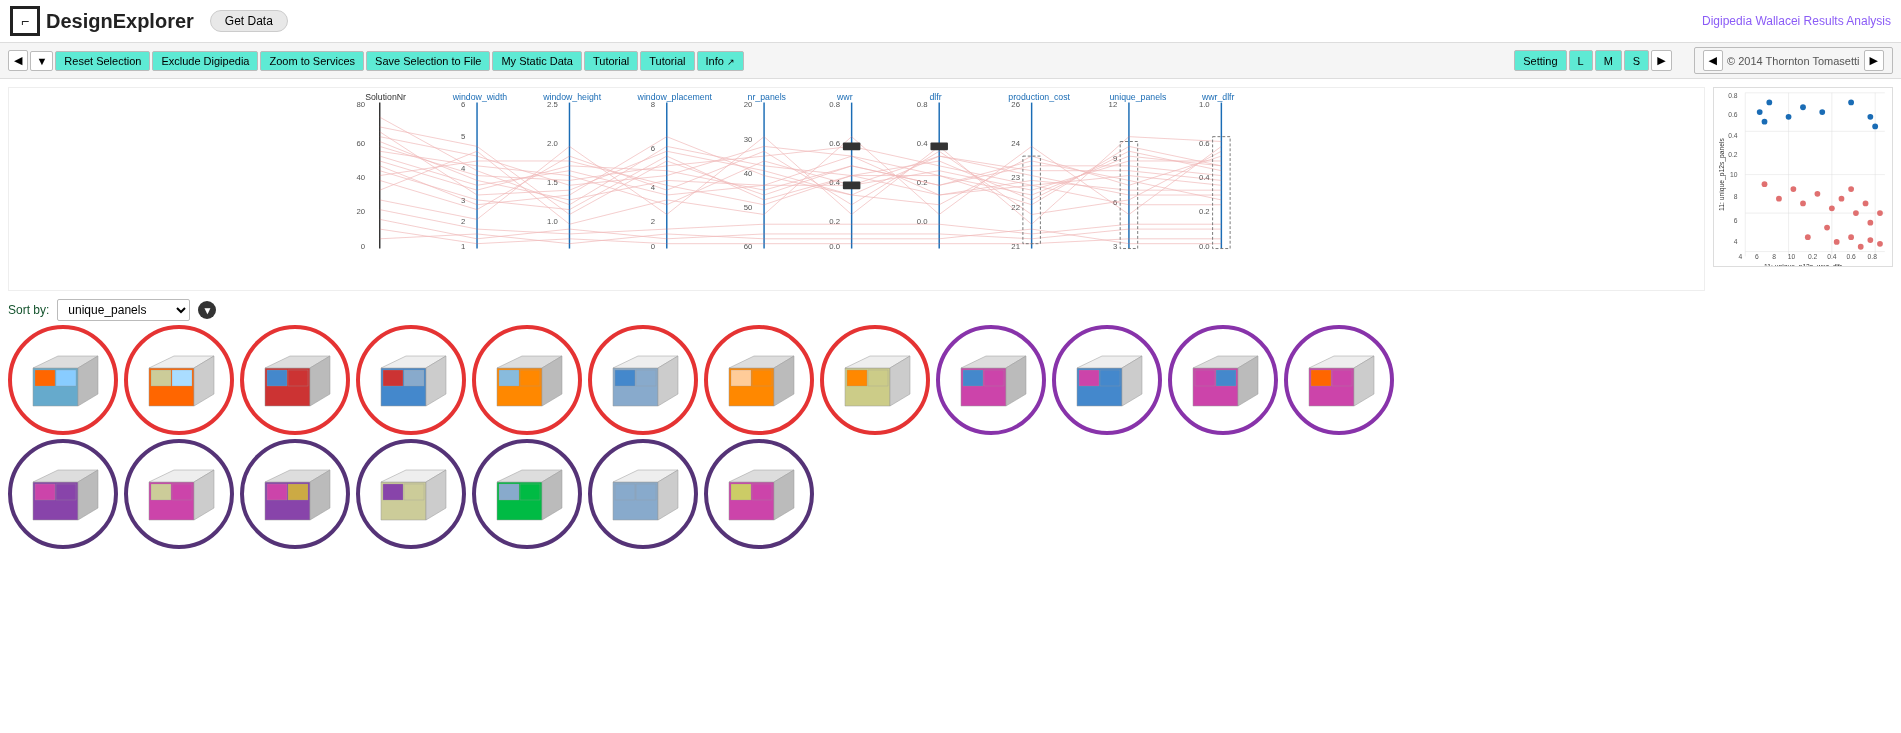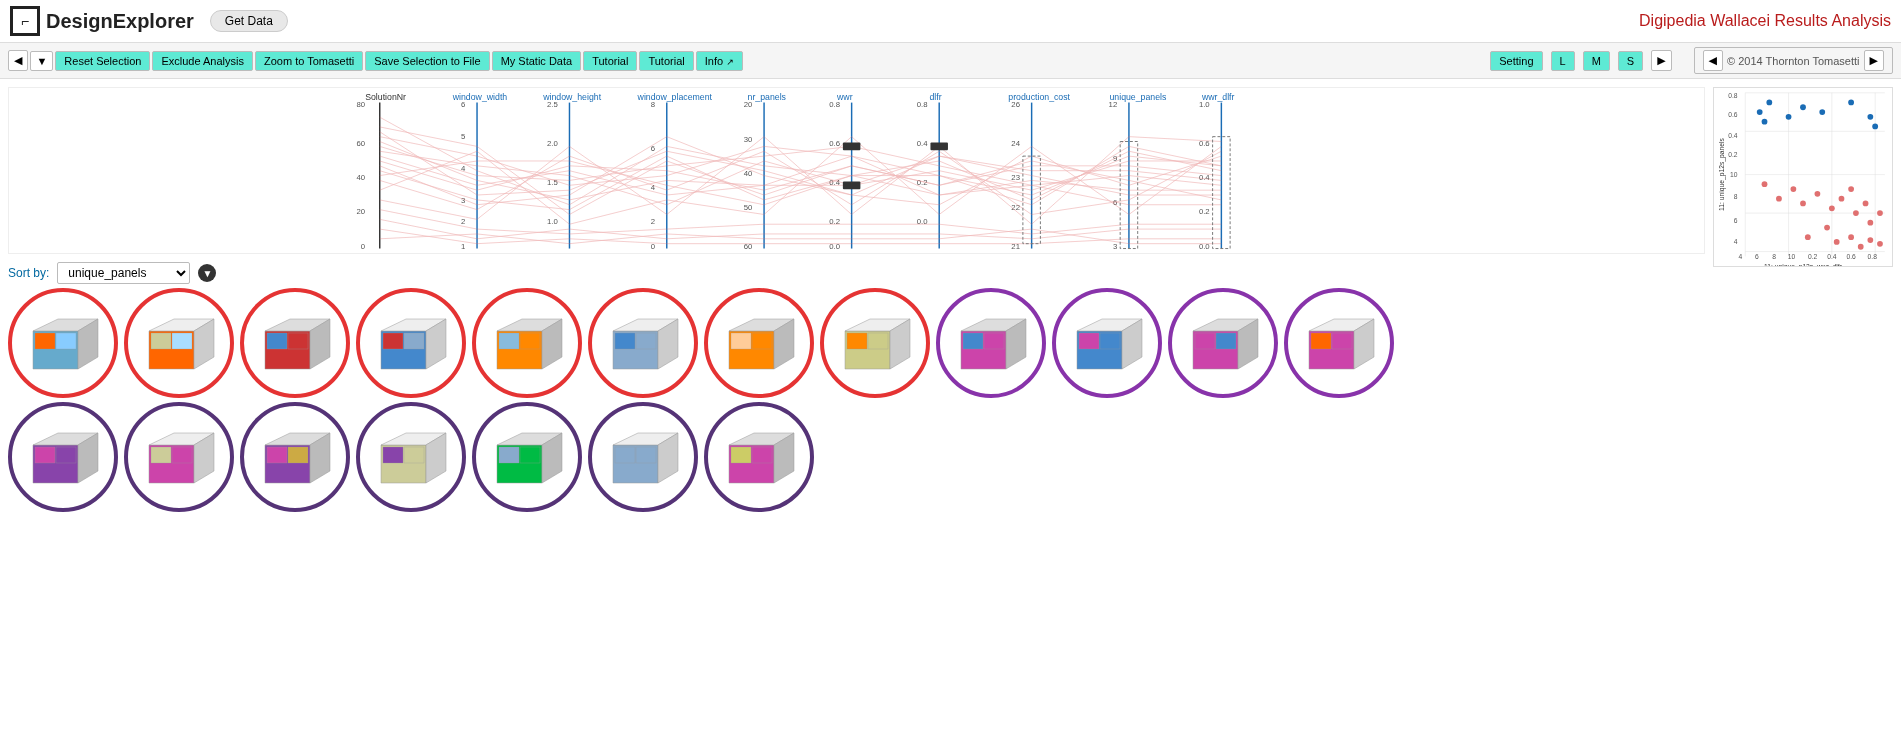--- a/index.html
+++ b/index.html
@@ -3,39 +3,39 @@
   <meta charset="utf-8">
   <style>
     * { box-sizing: border-box; margin: 0; padding: 0; }
     body { font-family: Arial, sans-serif; background: #fff; font-size: 12px; overflow-x: hidden; }
     
     
     .header { display: flex; align-items: center; padding: 6px 10px; border-bottom: 1px solid #ddd; background: #fff; }
     .logo { display: flex; align-items: center; gap: 6px; font-size: 20px; font-weight: bold; color: #222; margin-right: 16px; }
     .logo-icon { width: 30px; height: 30px; border: 3px solid #222; display: flex; align-items: center; justify-content: center; font-size: 14px; }
     .get-data-btn { background: #e8e8e8; border: 1px solid #ccc; border-radius: 12px; padding: 3px 14px; cursor: pointer; font-size: 12px; margin-right: 20px; text-align: right; }
-    .title-right { margin-left: auto; font-size: 16px; color: #b91c1c; font-weight: normal; }
+    .title-right { margin-left: auto; font-size: 12px; color: #8b5cf6; font-weight: normal; }
     
     
     .toolbar { display: flex; align-items: center; padding: 4px 8px; border-bottom: 1px solid #ddd; background: #f5f5f5; gap: 2px; }
     .toolbar-btn { background: #5eead4; border: 1px solid #bbb; padding: 3px 8px; cursor: pointer; font-size: 11px; white-space: nowrap; border-radius: 2px; }
     .toolbar-arrow { background: #fff; border: 1px solid #bbb; padding: 3px 5px; cursor: pointer; font-size: 11px; border-radius: 2px; }
-    .settings-group { display: flex; align-items: center; gap: 8px; margin-left: auto; }
+    .settings-group { display: flex; gap: 2px; margin-left: auto; }
     .copyright-area { display: flex; align-items: center; gap: 4px; margin-left: 20px; font-size: 11px; color: #555; border: 1px solid #bbb; padding: 2px 8px; border-radius: 2px; }
     
     
     .main { display: flex; flex-direction: row; padding: 8px; gap: 8px; }
     
     
     .chart-area { flex: 1; min-width: 0; }
-    .parallel-coords { width: 100%; height: 167px; position: relative; background: #fff; border: 1px solid #eee; }
+    .parallel-coords { width: 100%; height: 204px; position: relative; background: #fff; border: 1px solid #eee; }
     
     
     .sort-area { display: flex; align-items: center; gap: 8px; padding: 8px 0 4px 0; }
-    .sort-label { font-size: 12px; color: #0369a1; }
+    .sort-label { font-size: 12px; color: #14532d; }
     .sort-select { border: 1px solid #bbb; padding: 2px 20px 2px 6px; font-size: 12px; border-radius: 2px; background: #fff; appearance: auto; }
     .sort-btn { background: #333; color: #fff; border: none; border-radius: 50%; width: 18px; height: 18px; cursor: pointer; display: flex; align-items: center; justify-content: center; font-size: 10px; }
     
     
     .designs-grid { display: flex; flex-direction: column; gap: 4px; }
     .designs-row { display: flex; gap: 6px; flex-wrap: wrap; }
     
     
     .scatter-area { width: 180px; flex-shrink: 0; }
 
@@ -55,22 +55,22 @@
     <span>DesignExplorer</span>
   </div>
   <button class="get-data-btn">Get Data</button>
   <div class="title-right">Digipedia Wallacei Results Analysis</div>
 </div>
 
 <div class="toolbar">
   <button class="toolbar-arrow">◀</button>
   <button class="toolbar-arrow">▼</button>
   <button class="toolbar-btn">Reset Selection</button>
-  <button class="toolbar-btn">Exclude Analysis</button>
-  <button class="toolbar-btn">Zoom to Tomasetti</button>
+  <button class="toolbar-btn">Exclude Digipedia</button>
+  <button class="toolbar-btn">Zoom to Services</button>
   <button class="toolbar-btn">Save Selection to File</button>
   <button class="toolbar-btn">My Static Data</button>
   <button class="toolbar-btn">Tutorial</button>
   <button class="toolbar-btn">Tutorial</button>
   <button class="toolbar-btn">
     <span>Info</span>
     <span style="font-size:9px;">↗</span>
   </button>
 
   <div class="settings-group">

